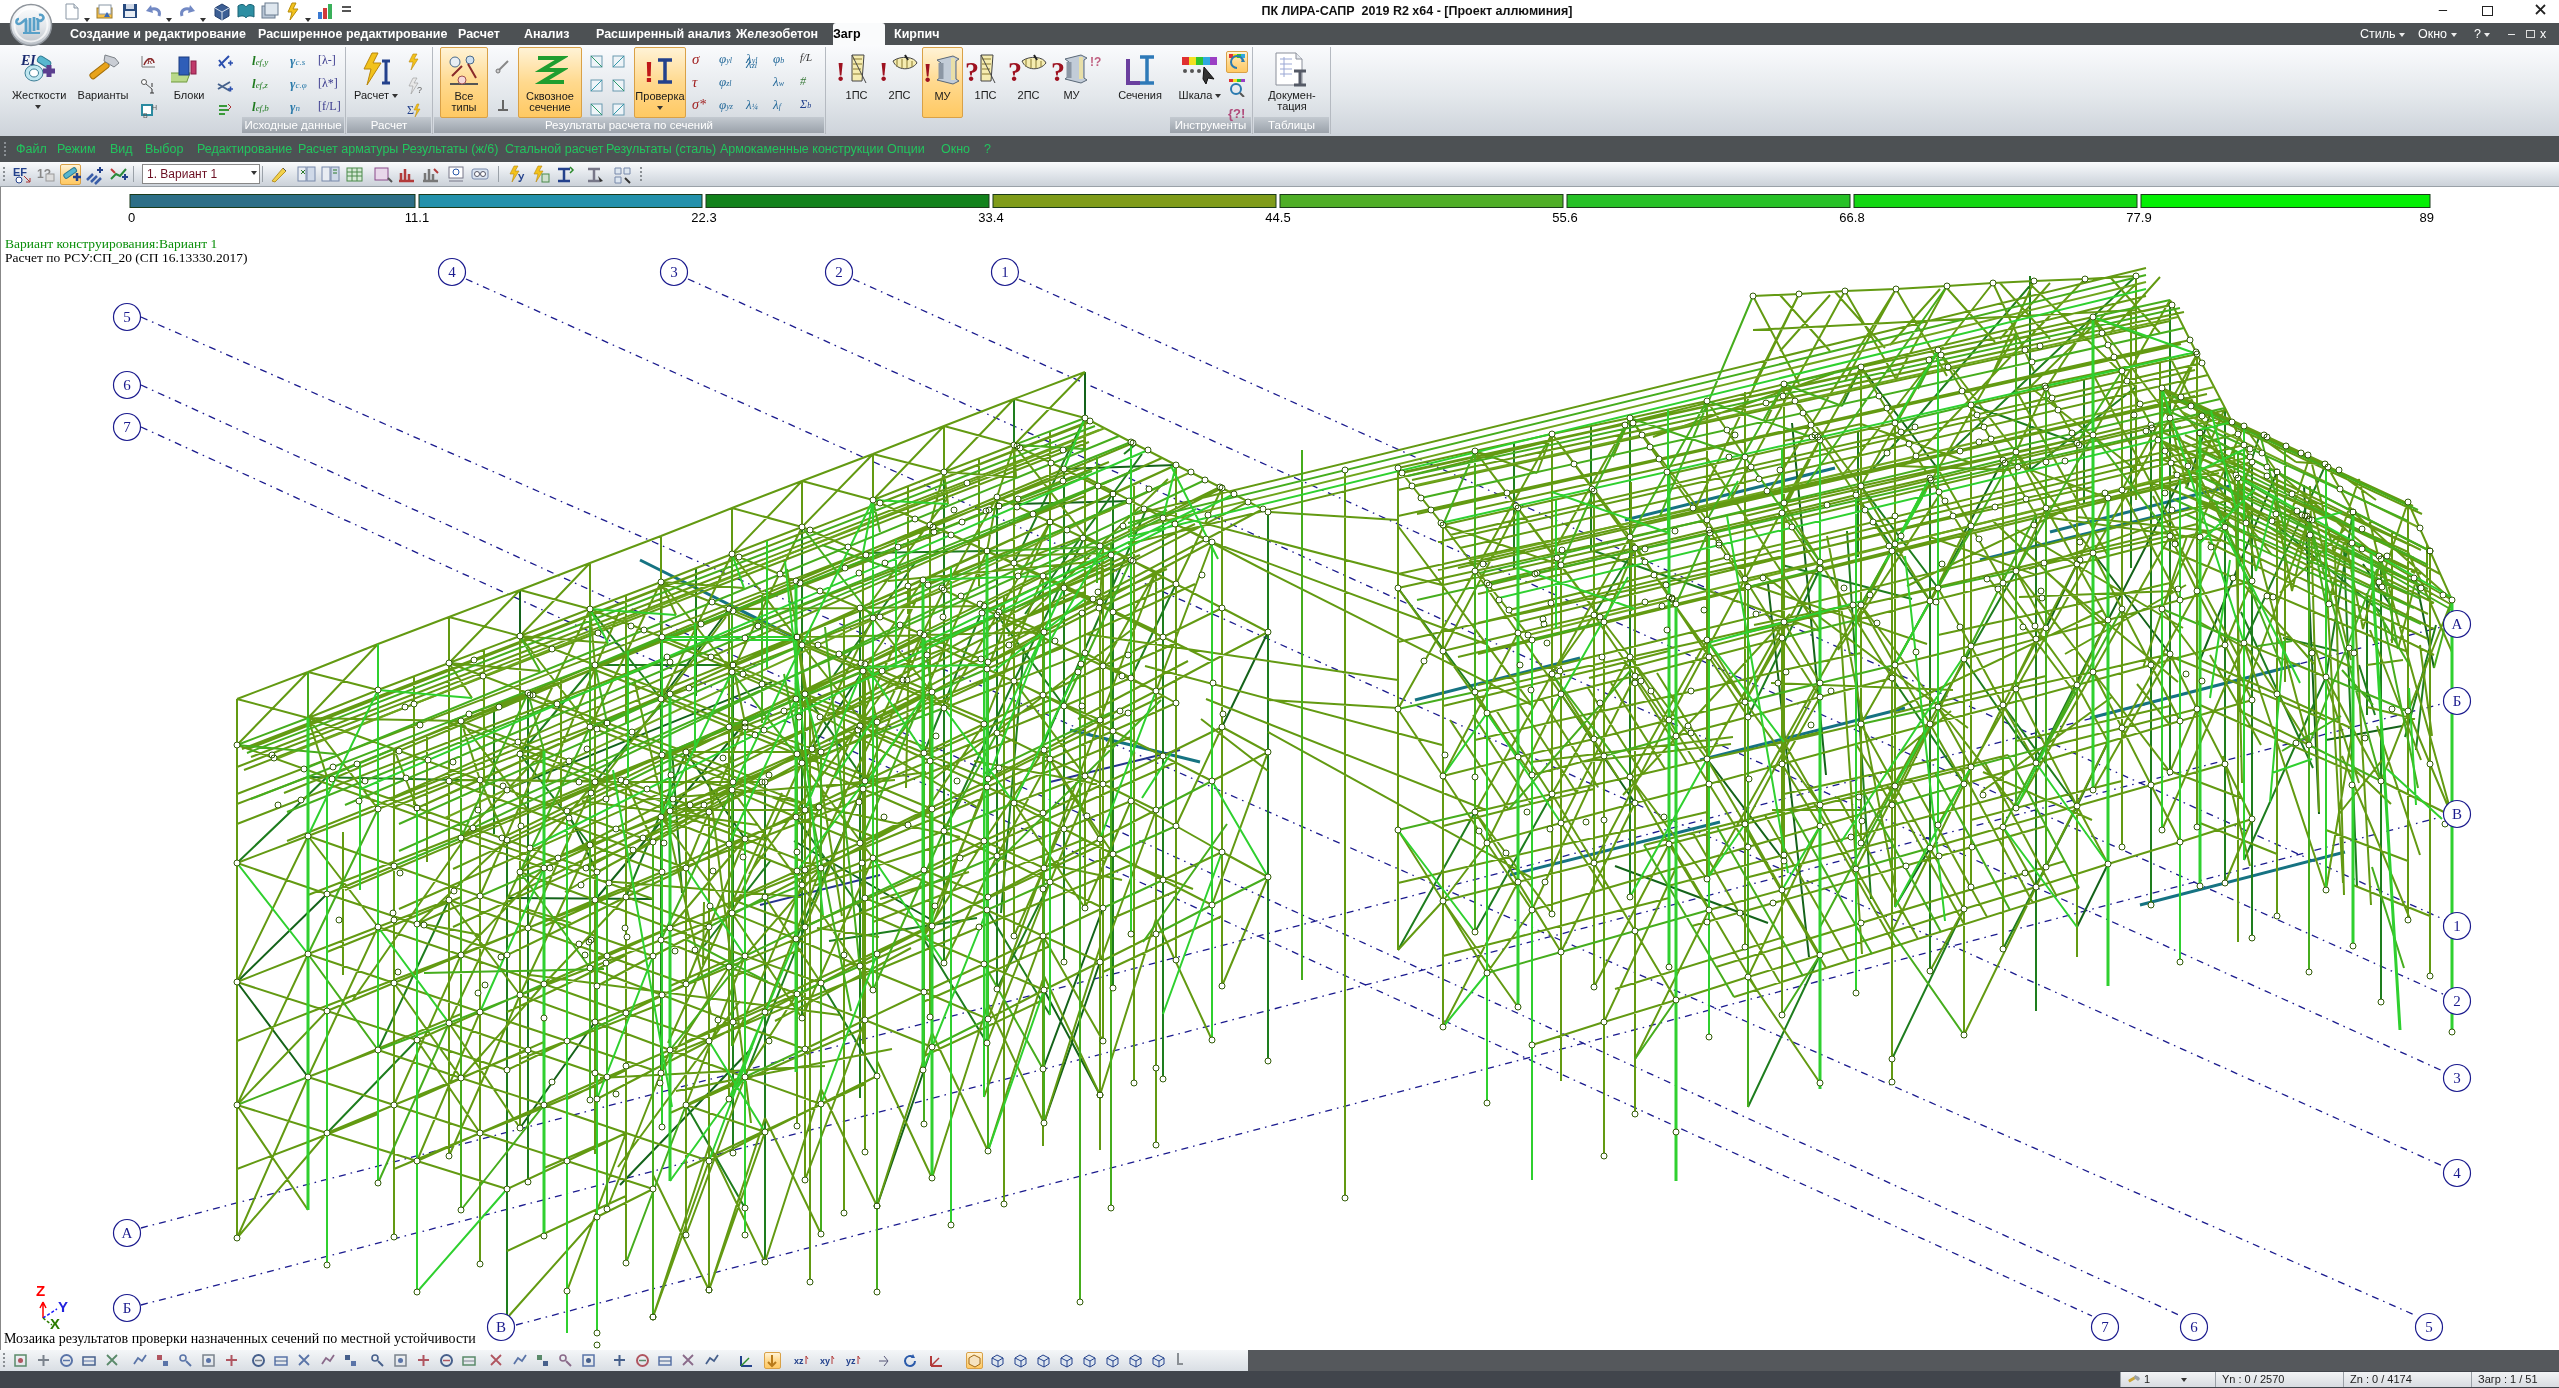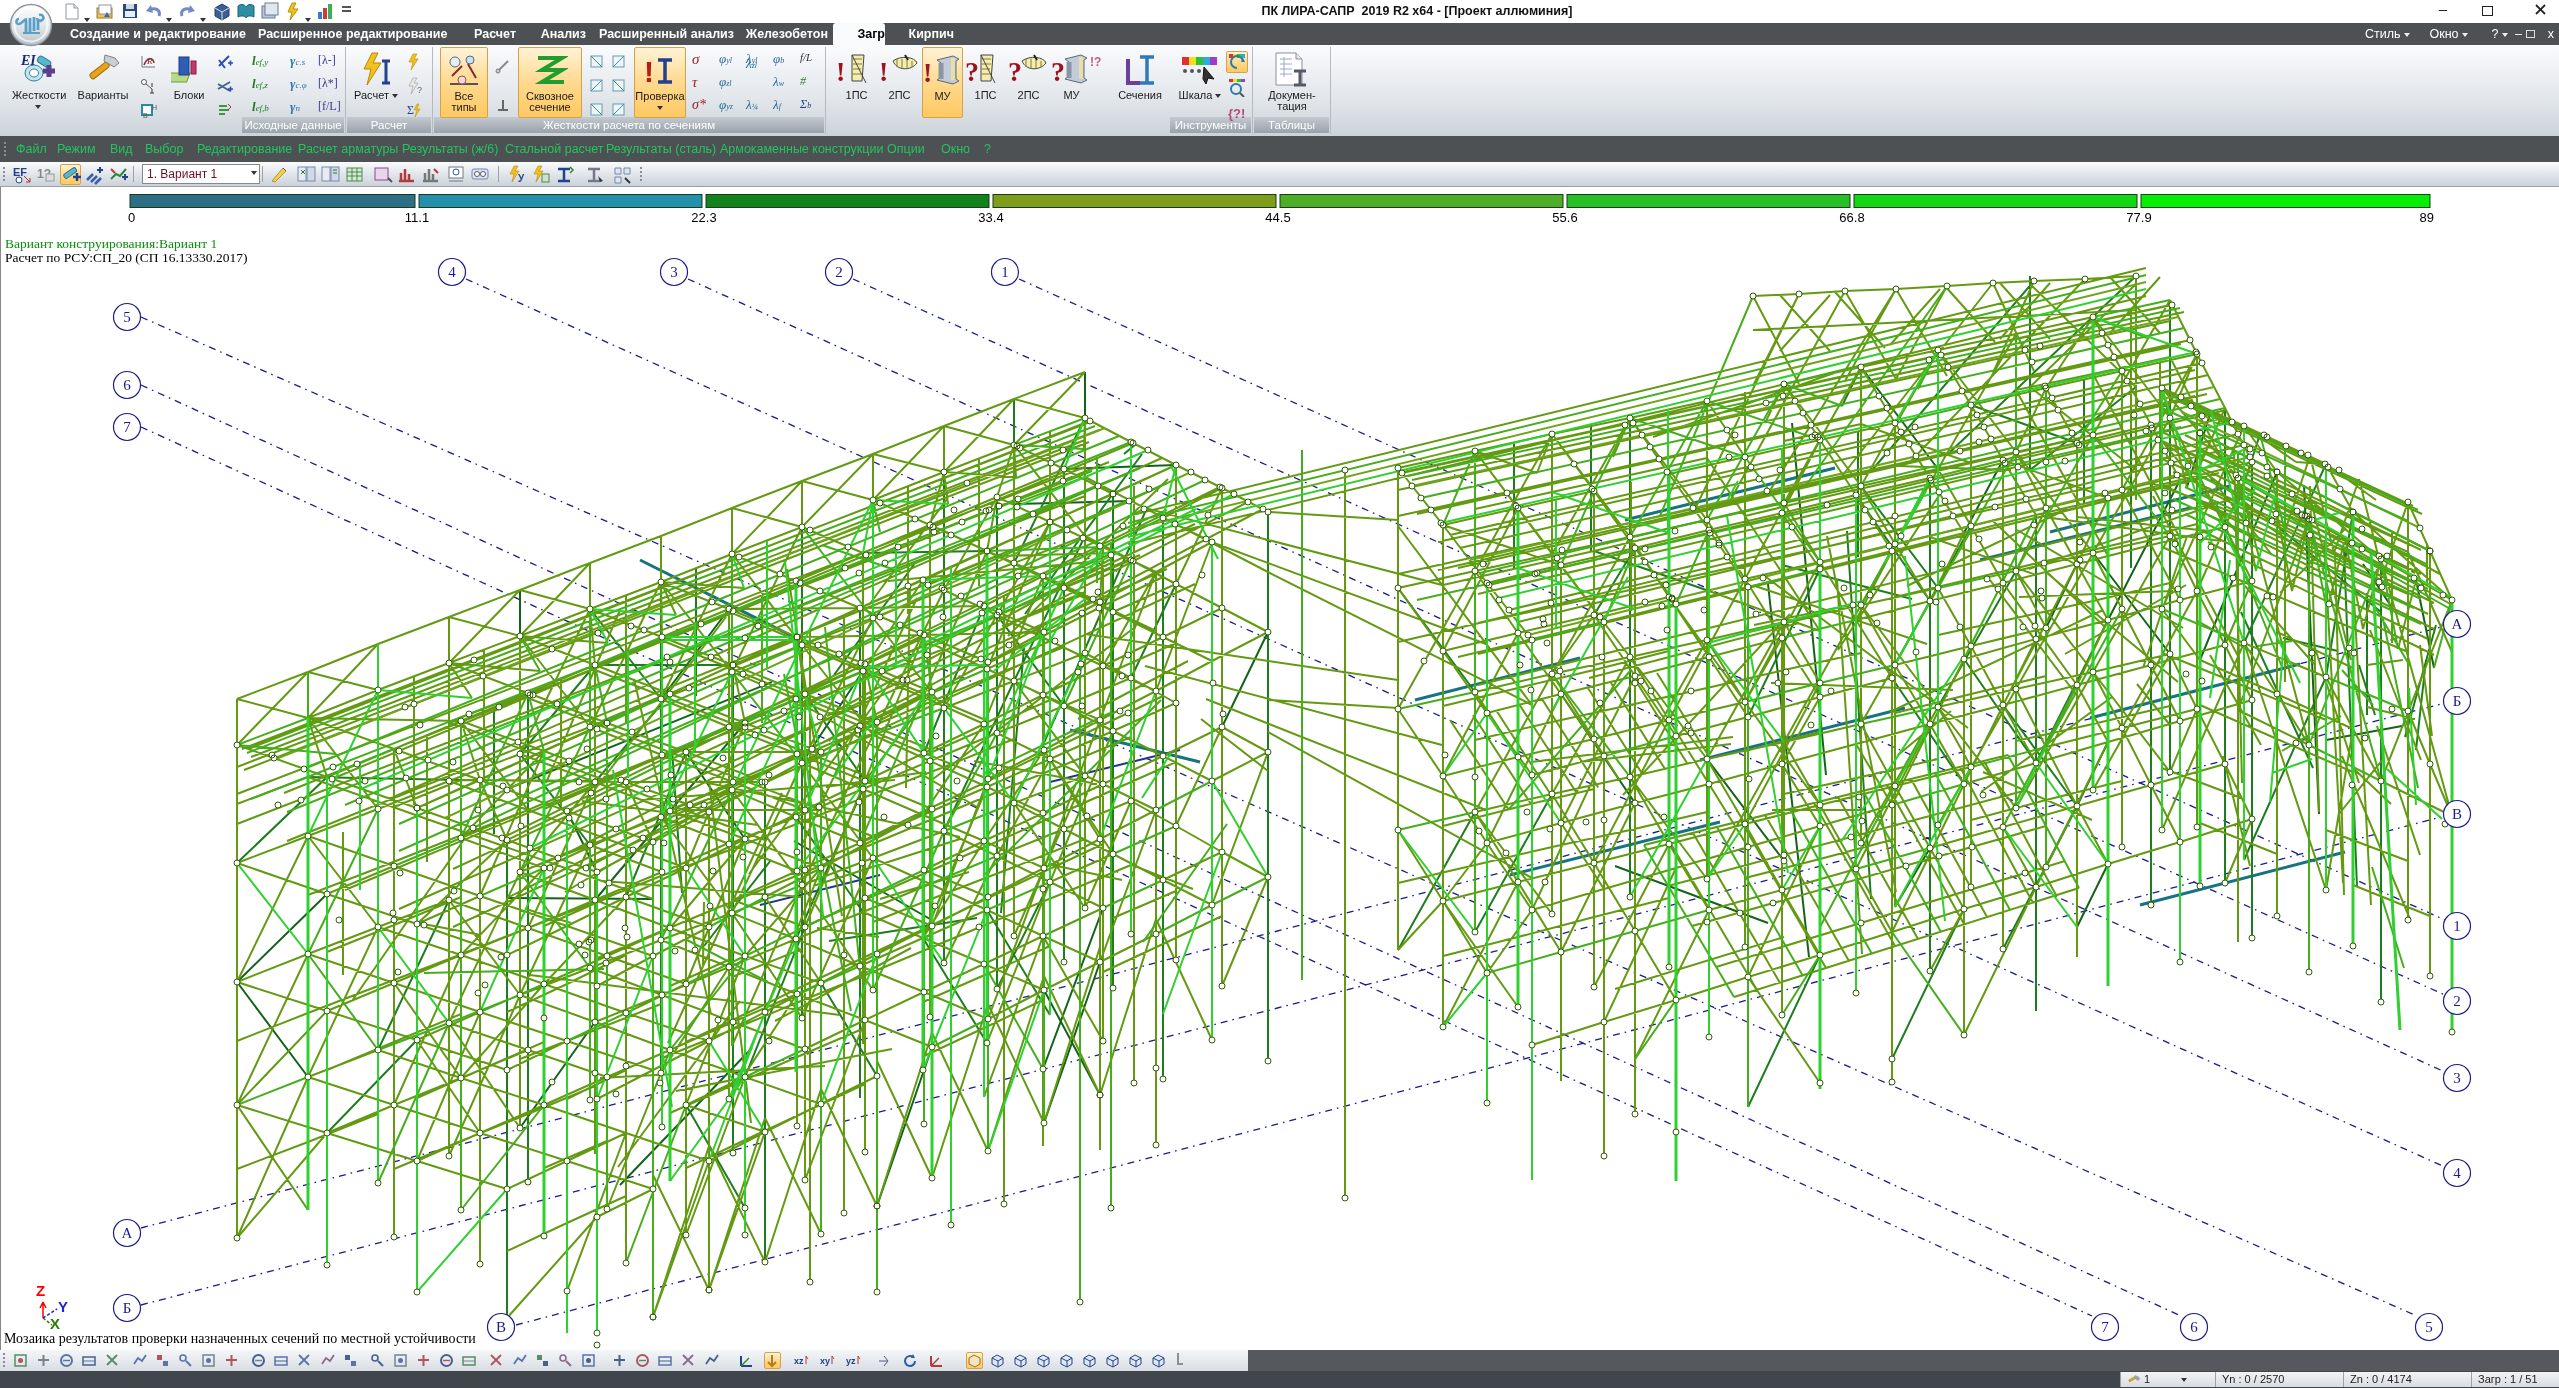--- a/index.html
+++ b/index.html
@@ -1,20 +1,20 @@
 <!DOCTYPE html>
 <html><head><meta charset="utf-8"><style>
 *{margin:0;padding:0;box-sizing:border-box}
 body{width:2559px;height:1388px;overflow:hidden;font-family:"Liberation Sans",sans-serif;background:#fff;position:relative}
 .abs{position:absolute}
 .titlebar{left:0;top:0;width:2559px;height:23px;background:#fff}
 .title-txt{width:100%;text-align:center;font-size:12.5px;font-weight:bold;color:#111;line-height:23px}
 .winbtn{top:4px;color:#222;font-size:13px}
 .tabrow{left:0;top:23px;width:2559px;height:22px;background:#4d5154}
-.tab{position:absolute;top:0;height:22px;line-height:22px;color:#fff;font-size:12.5px;font-weight:bold;text-align:right;white-space:nowrap}
+.tab{position:absolute;top:0;height:22px;line-height:22px;color:#fff;font-size:12.5px;font-weight:bold;text-align:left;white-space:nowrap}
 .tab.active{background:#fafbfc;color:#000;border-radius:3px 3px 0 0}
 .ribbon{left:0;top:45px;width:2559px;height:91px;background:linear-gradient(#fafbfd,#e4e8ec 55%,#cdd3da)}
 .rgroup{position:absolute;top:2px;height:87px;border-right:1px solid #b5bac1}
 .rglabel{position:absolute;bottom:1px;left:1px;right:1px;text-align:center;font-size:11.5px;color:#fff;background:linear-gradient(#c3c9d0,#9aa1aa);height:16px;line-height:16px}
 .rbtn{position:absolute;text-align:center;font-size:11px;color:#1a1a1a}
 .rbtn .lbl{margin-top:1px;line-height:11px}
 .obtn{background:linear-gradient(#fff3d6,#ffd98e 50%,#ffc963);border:1px solid #d9a147;border-radius:2px}
 .caret{display:inline-block;width:0;height:0;border-left:3px solid transparent;border-right:3px solid transparent;border-top:4px solid #333;vertical-align:middle}
 .caretw{border-top-color:#eee}
 .menurow{left:0;top:136px;width:2559px;height:26px;background:#4d5154}
@@ -118,21 +118,21 @@
     <div class="tab" style="left:2540px;width:14px;font-weight:normal">x</div>
   </div>
 <div class="abs ribbon">
     <div class="rgroup" style="left:241px;width:105px">
       <div class="rglabel">Исходные данные</div>
     </div>
     <div class="rgroup" style="left:346px;width:87px">
       <div class="rglabel">Расчет</div>
     </div>
     <div class="rgroup" style="left:433px;width:393px">
-      <div class="rglabel">Жесткости расчета по сечениям</div>
+      <div class="rglabel">Результаты расчета по сечений</div>
     </div>
     <div class="rgroup" style="left:1169px;width:84px">
       <div class="rglabel">Инструменты</div>
     </div>
     <div class="rgroup" style="left:1253px;width:78px">
       <div class="rglabel">Таблицы</div>
     </div>
     <div class="rbtn" style="left:12px;top:2px;width:52px;height:71px">
       <div style="height:42px;padding-top:4px"><svg width="36" height="38">
           <text x="1" y="14" font-size="14" font-family="Liberation Serif,serif" font-style="italic" font-weight="bold" fill="#1a2a6e">EI</text>

